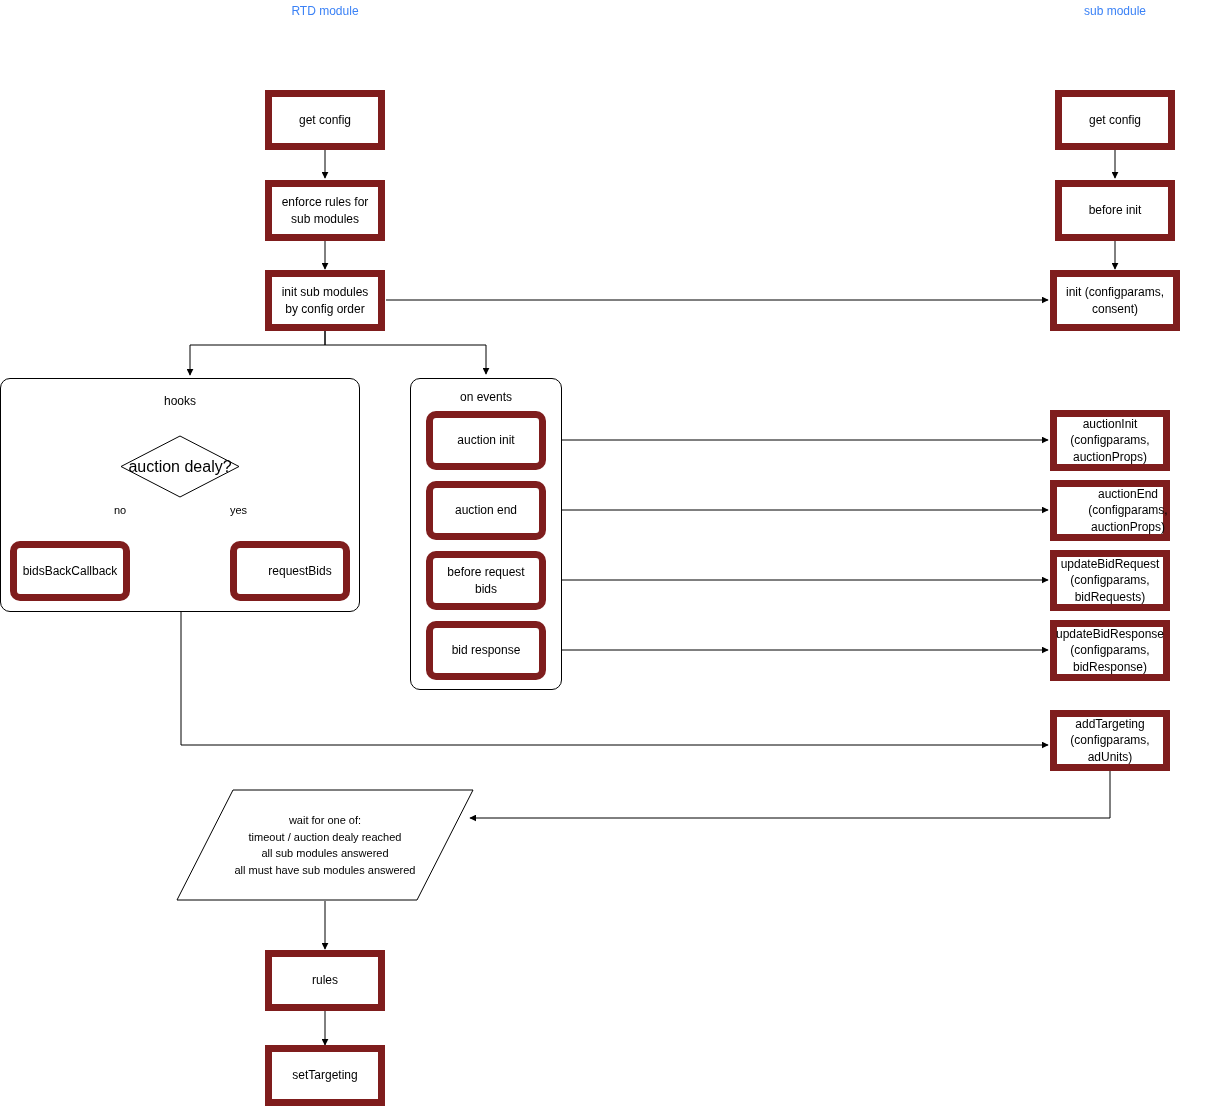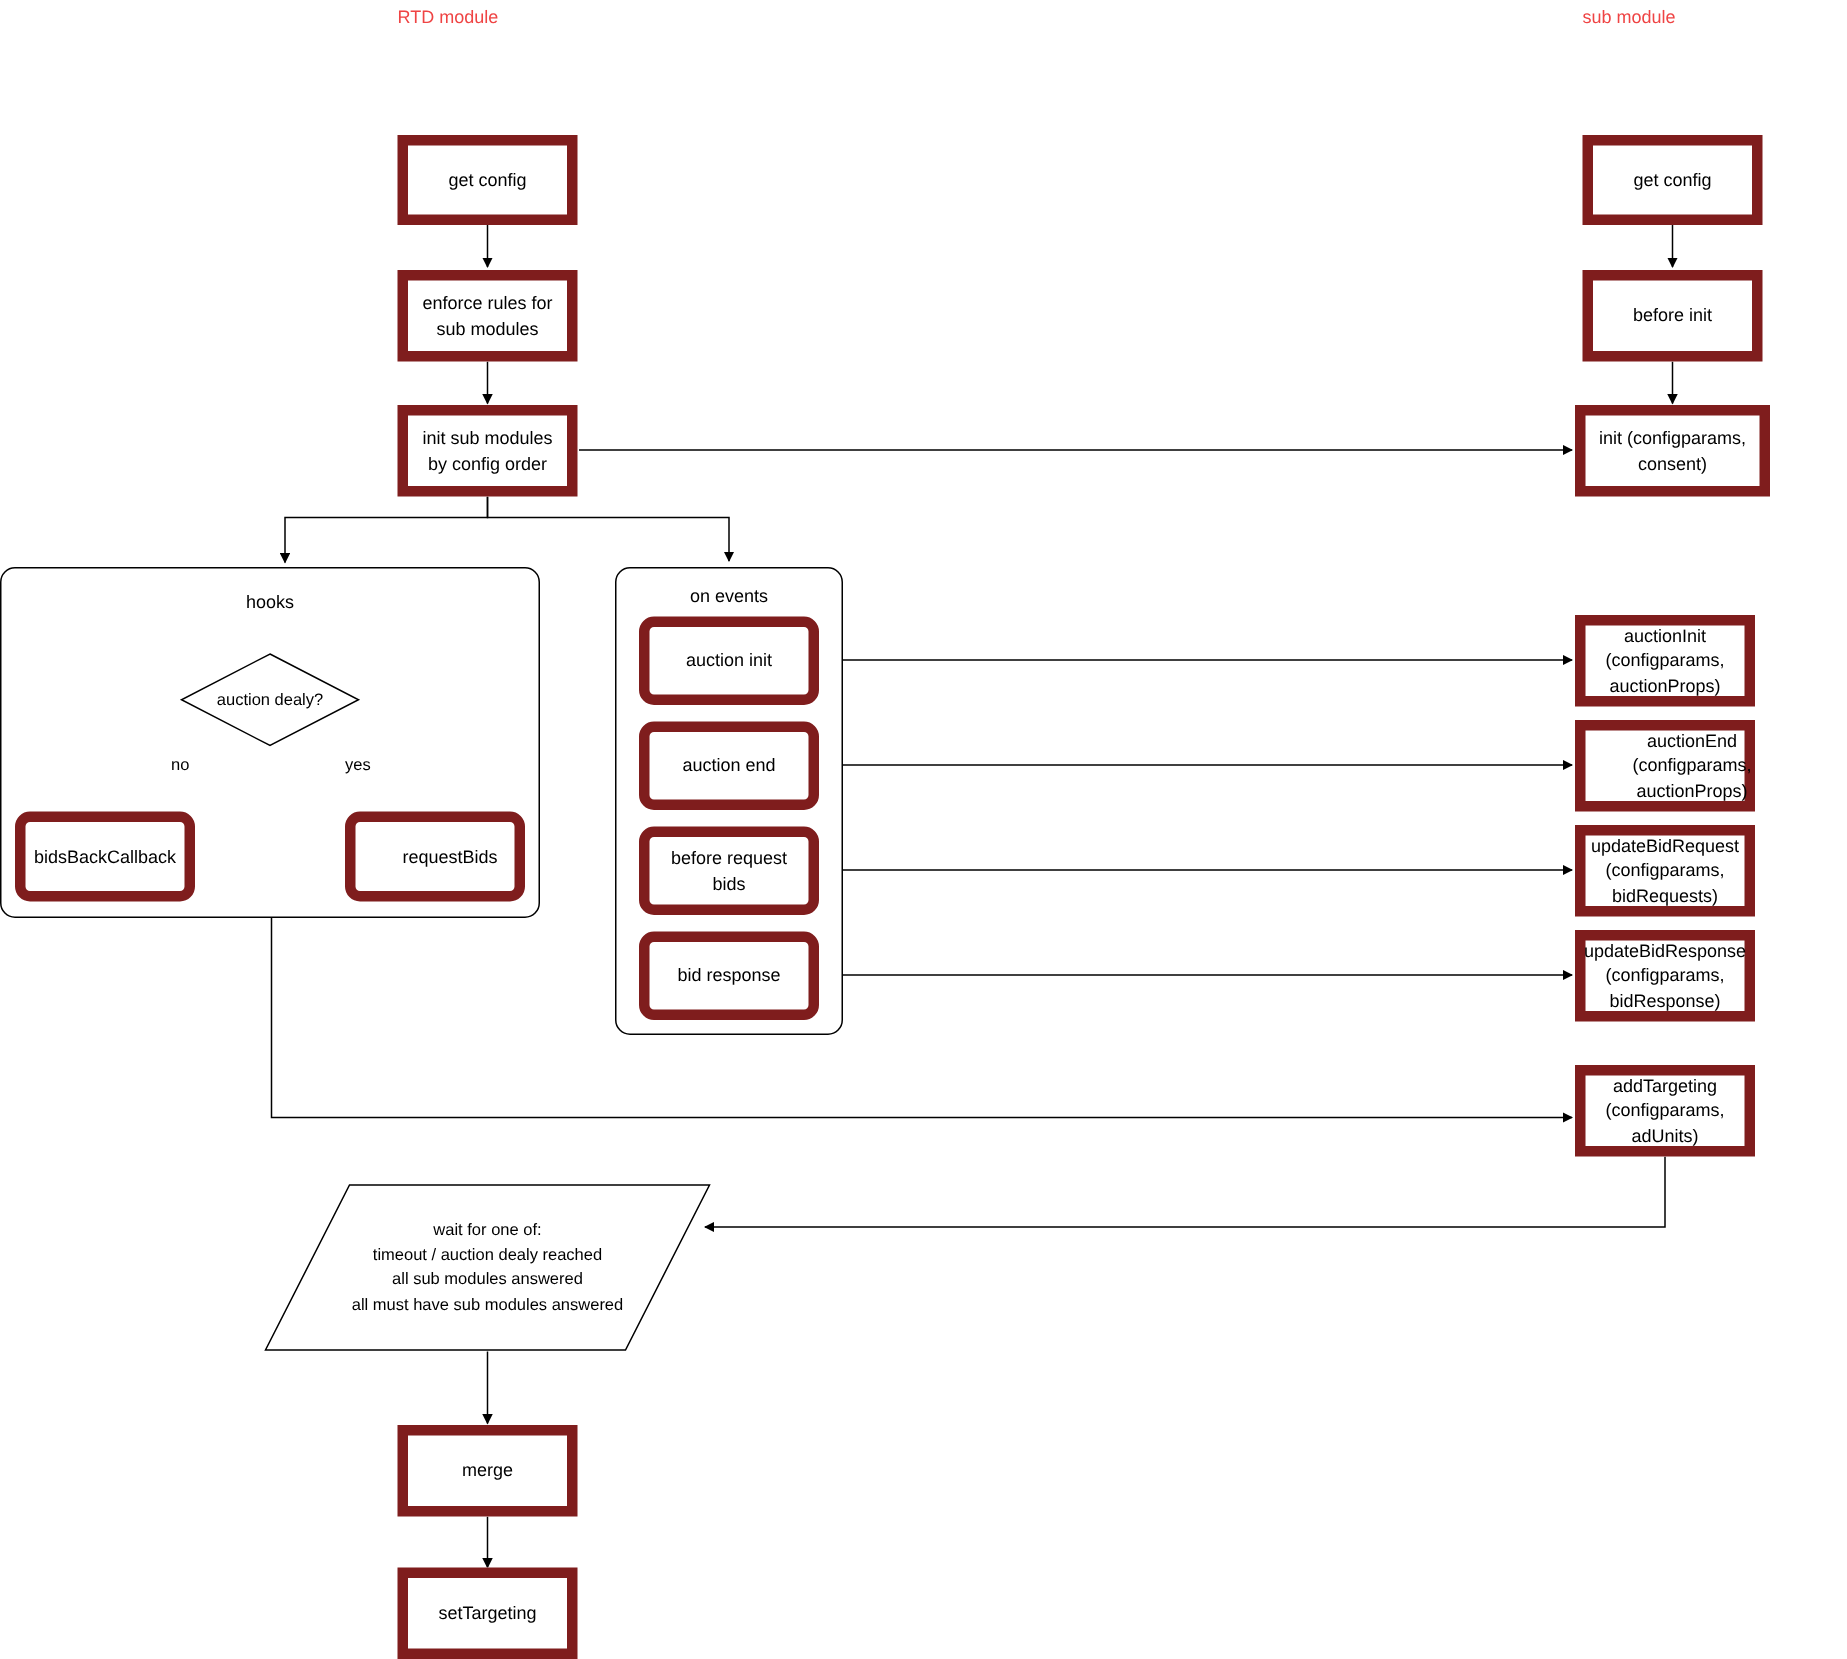--- a/index.html
+++ b/index.html
@@ -14,22 +14,22 @@
   #canvas {
     position: relative;
     width: 1231px;
     height: 1106px;
     overflow: hidden;
     background: #ffffff;
   }
   .col-title {
     position: absolute;
     font-size: 12px;
-    color: #ef4444;
-    text-align: left;
+    color: #3b82f6;
+    text-align: center;
     white-space: nowrap;
   }
   .node {
     position: absolute;
     box-sizing: border-box;
     border: 7px solid #7f1d1d;
     background: #ffffff;
     display: flex;
     align-items: center;
     justify-content: center;
@@ -63,21 +63,21 @@
   }
   .diamond-label {
     position: absolute;
     left: 0;
     top: 0;
     width: 100%;
     height: 100%;
     display: flex;
     align-items: center;
     justify-content: center;
-    font-size: 11px;
+    font-size: 16px;
     text-align: left;
     pointer-events: none;
   }
   .para-wrap {
     position: absolute;
   }
   .para-wrap svg {
     display: block;
   }
   .para-label {
@@ -190,21 +190,21 @@
   <div class="para-wrap" style="left:176px; top:789px; width:298px; height:112px;">
     <svg width="298" height="112" viewBox="0 0 298 112">
       <polygon points="57,1 297,1 241,111 1,111" fill="#ffffff" stroke="#000000" stroke-width="1"></polygon>
     </svg>
     <div class="para-label multiline">wait for one of:
 timeout / auction dealy reached
 all sub modules answered
 all must have sub modules answered</div>
   </div>
 
-  <div class="node" style="left:265px; top:950px; width:120px; height:61px;">merge</div>
+  <div class="node" style="left:265px; top:950px; width:120px; height:61px;">rules</div>
   <div class="node" style="left:265px; top:1045px; width:120px; height:61px;">setTargeting</div>
 
   <div class="node" style="left:1055px; top:90px; width:120px; height:60px;">get config</div>
   <div class="node" style="left:1055px; top:180px; width:120px; height:61px;">before init</div>
   <div class="node" style="left:1050px; top:270px; width:130px; height:61px;">init (configparams, consent)</div>
 
   <div class="node" style="left:1050px; top:410px; width:120px; height:61px;">auctionInit (configparams, auctionProps)</div>
   <div class="node" style="left:1050px; top:480px; width:120px; height:61px;padding-left:40px;">auctionEnd (configparams, auctionProps)</div>
   <div class="node" style="left:1050px; top:550px; width:120px; height:61px;">updateBidRequest (configparams, bidRequests)</div>
   <div class="node" style="left:1050px; top:620px; width:120px; height:61px;">updateBidResponse (configparams, bidResponse)</div>

